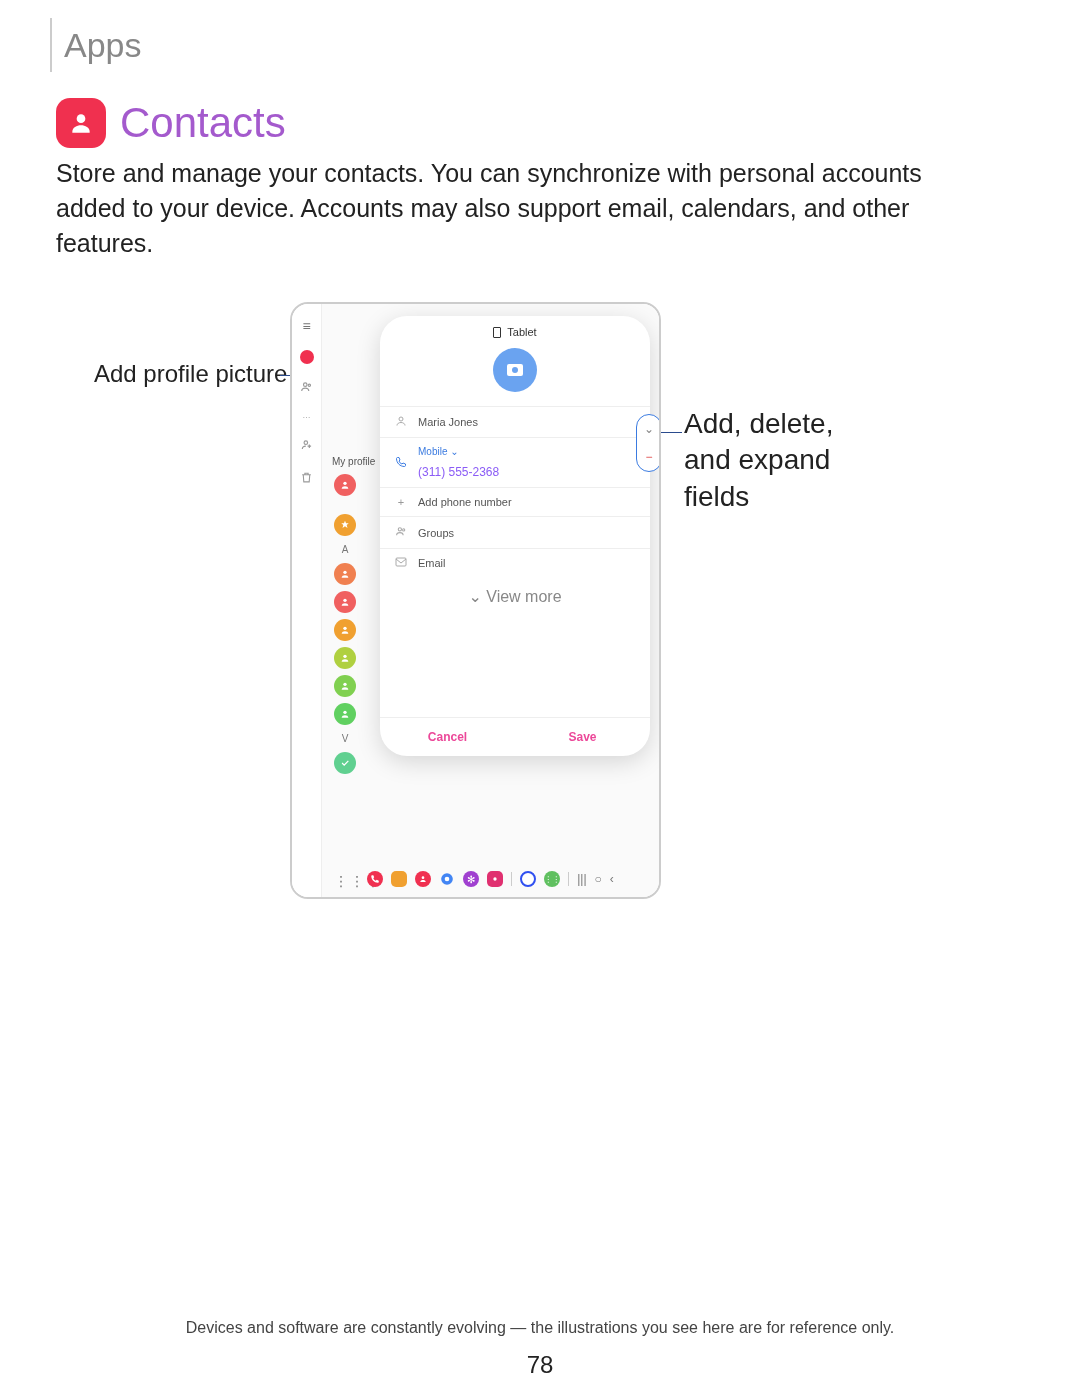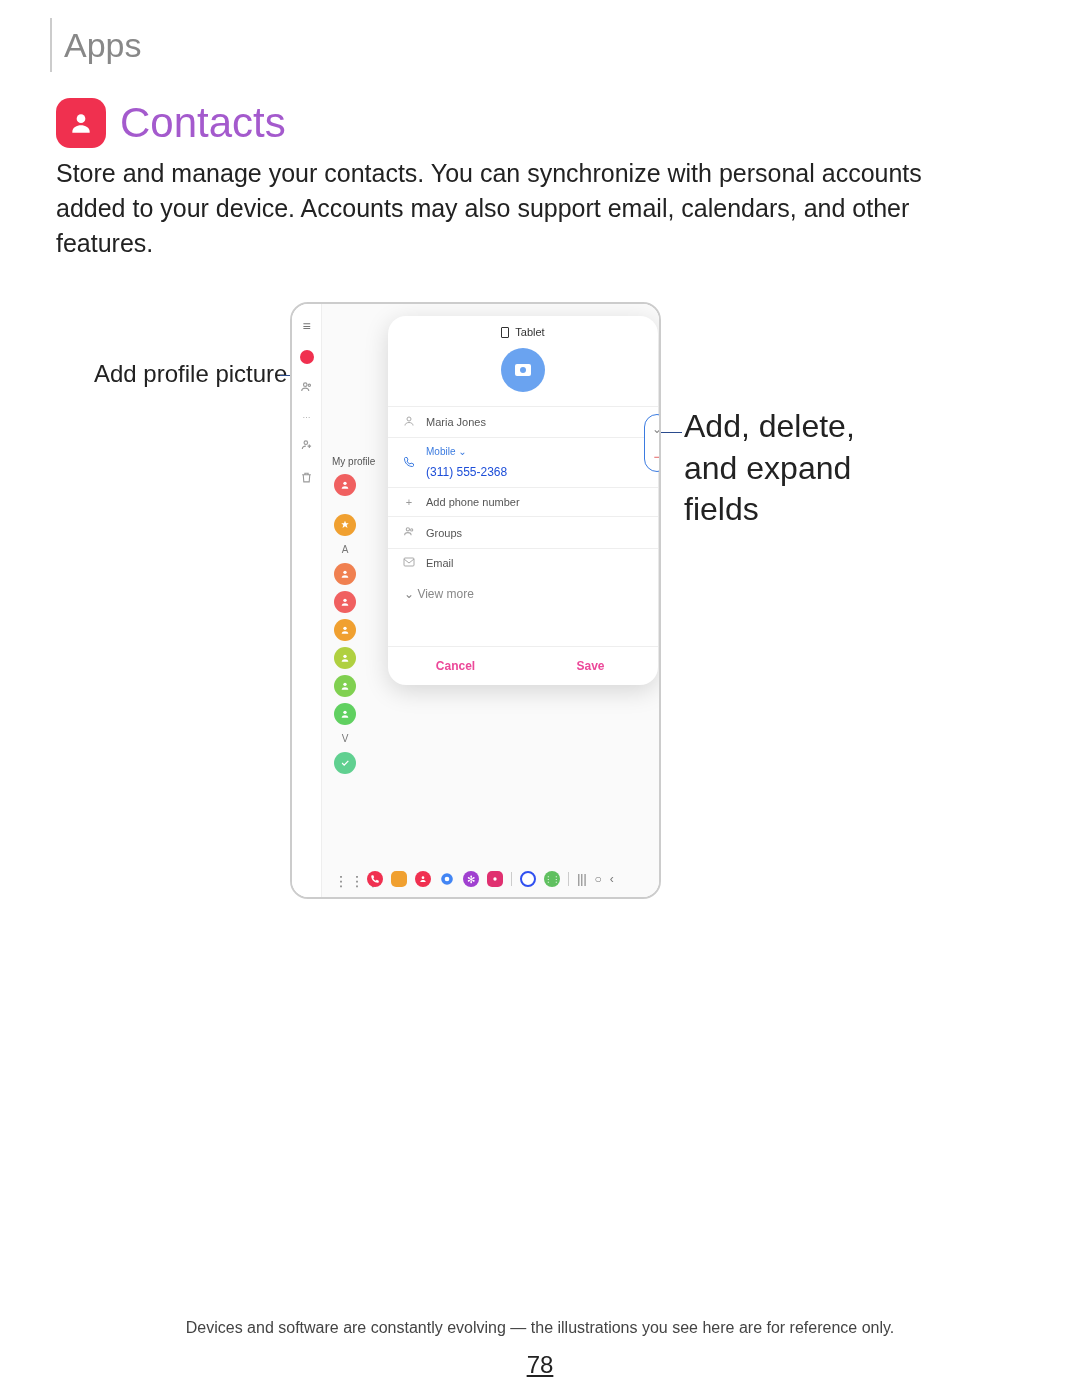--- a/index.html
+++ b/index.html
@@ -61,21 +61,21 @@
   font-size: 24px;
   color: #222;
 }
 .label-line {
   position: absolute;
   border-top: 1px solid #2a4b8d;
   height: 0;
 }
 .label-right {
   position: absolute;
-  font-size: 32px;
+  font-size: 28px;
   color: #222;
   line-height: 1.3;
 }
 .device {
   position: absolute;
   left: 290px;
   top: 302px;
   width: 371px;
   height: 597px;
   border: 2px solid #ccc;
@@ -169,26 +169,26 @@
   position: absolute;
   left: 12px;
   bottom: 8px;
   font-size: 14px;
   color: #777;
   letter-spacing: 2px;
 }
 .nav-sym { font-size: 12px; color: #777; }
 .editor {
   position: absolute;
-  left: 96px;
+  left: 88px;
   top: 12px;
   width: 270px;
-  height: 369px;
+  height: 440px;
   background: #fff;
-  border-radius: 18px;
+  border-radius: 27px;
   box-shadow: 0 6px 24px rgba(0,0,0,0.15);
   padding: 10px 0 0 0;
 }
 .ed-header {
   display: flex;
   align-items: center;
   justify-content: center;
   gap: 6px;
   font-size: 11px;
   color: #333;
@@ -224,24 +224,25 @@
   align-items: center;
   padding: 8px 14px;
   border-top: 1px solid #eee;
   font-size: 11px;
   color: #555;
   gap: 10px;
   position: relative;
 }
 .field-icon { width: 14px; color: #999; text-align: center; }
 .field-label-mobile { color: #3b7be0; font-size: 10px; }
-.field-value { font-size: 12px; color: #1d4ed8; }
+.field-value { font-size: 12px; color: #8b5cf6; }
 .field-stack { display: flex; flex-direction: column; gap: 8px; }
 .view-more {
-  font-size: 12px;
+  text-align: center;
+  font-size: 16px;
   color: #888;
   padding: 10px 16px 20px;
 }
 .ed-actions {
   position: absolute;
   bottom: 0; left: 0; right: 0;
   display: flex;
   border-top: 1px solid #eee;
 }
 .ed-actions div {
@@ -281,21 +282,20 @@
   font-size: 16px;
   color: #444;
 }
 .page-num {
   position: absolute;
   bottom: 18px;
   left: 0; right: 0;
   text-align: center;
   font-size: 24px;
   color: #222;
-  text-decoration: underline;
 }
 </style>
 </head>
 <body>
 
 <div class="page-header">
   <div class="page-header-text">Apps</div>
 </div>
 
 <div class="title-row">

